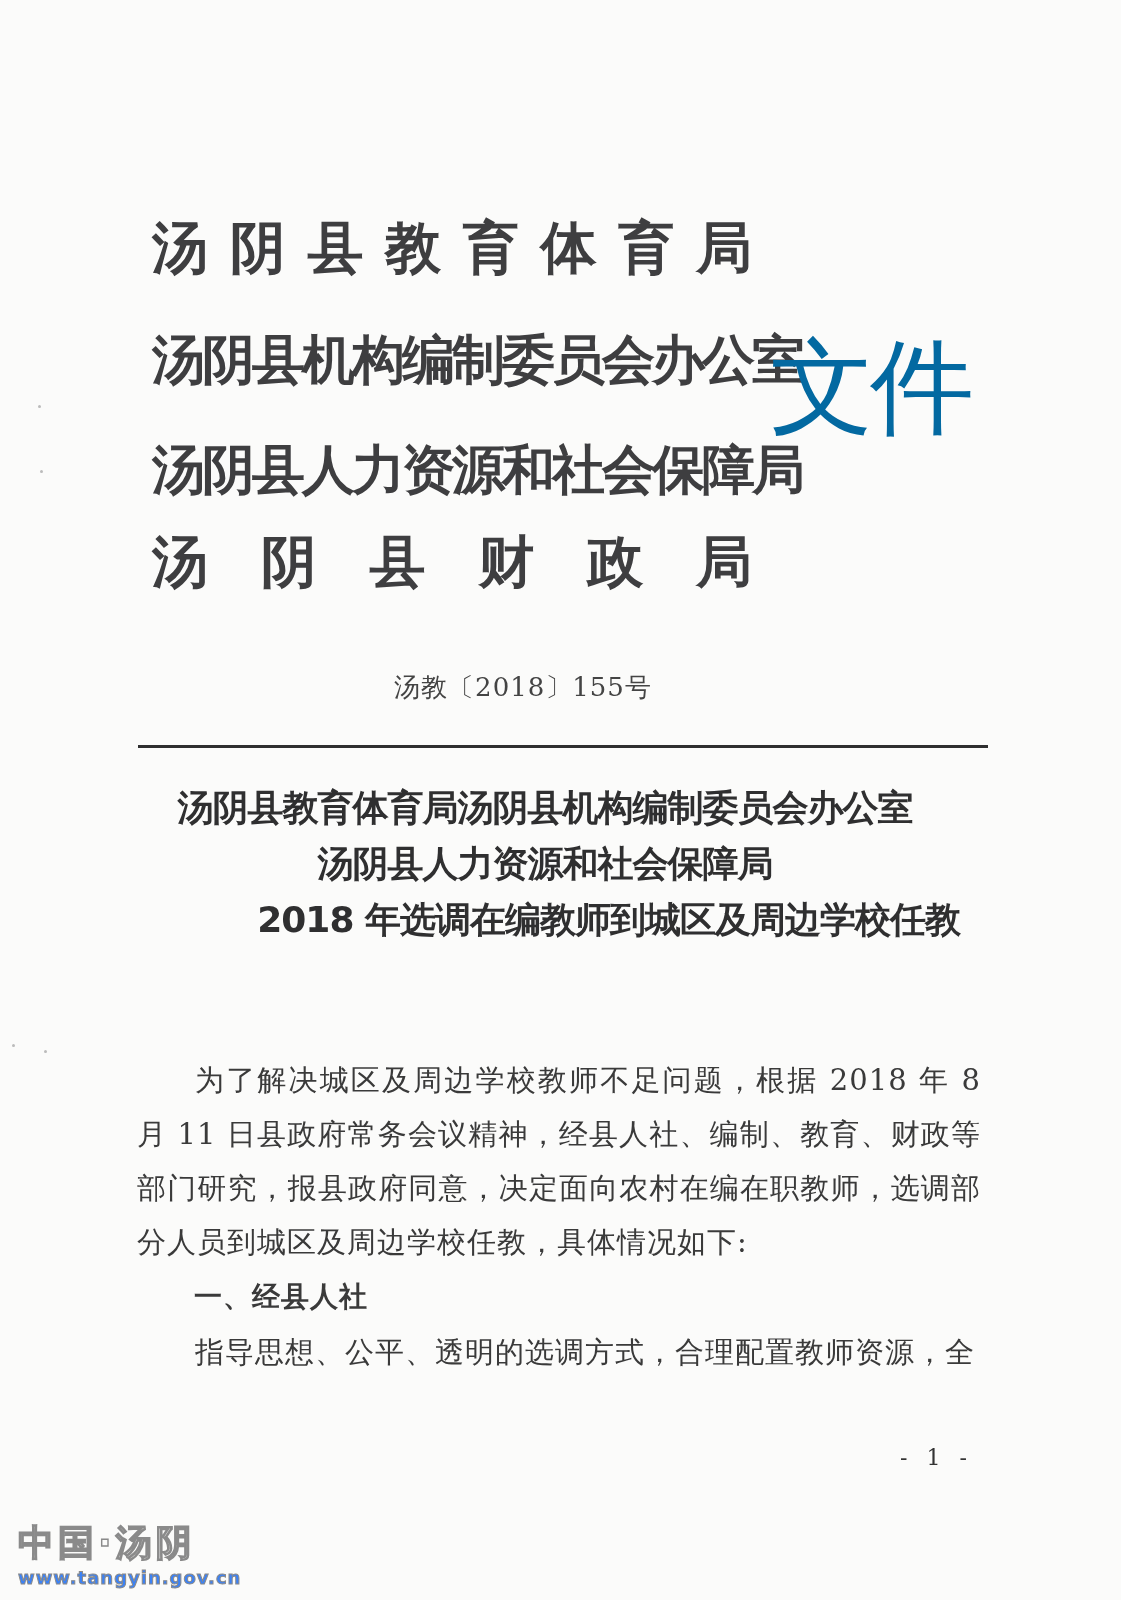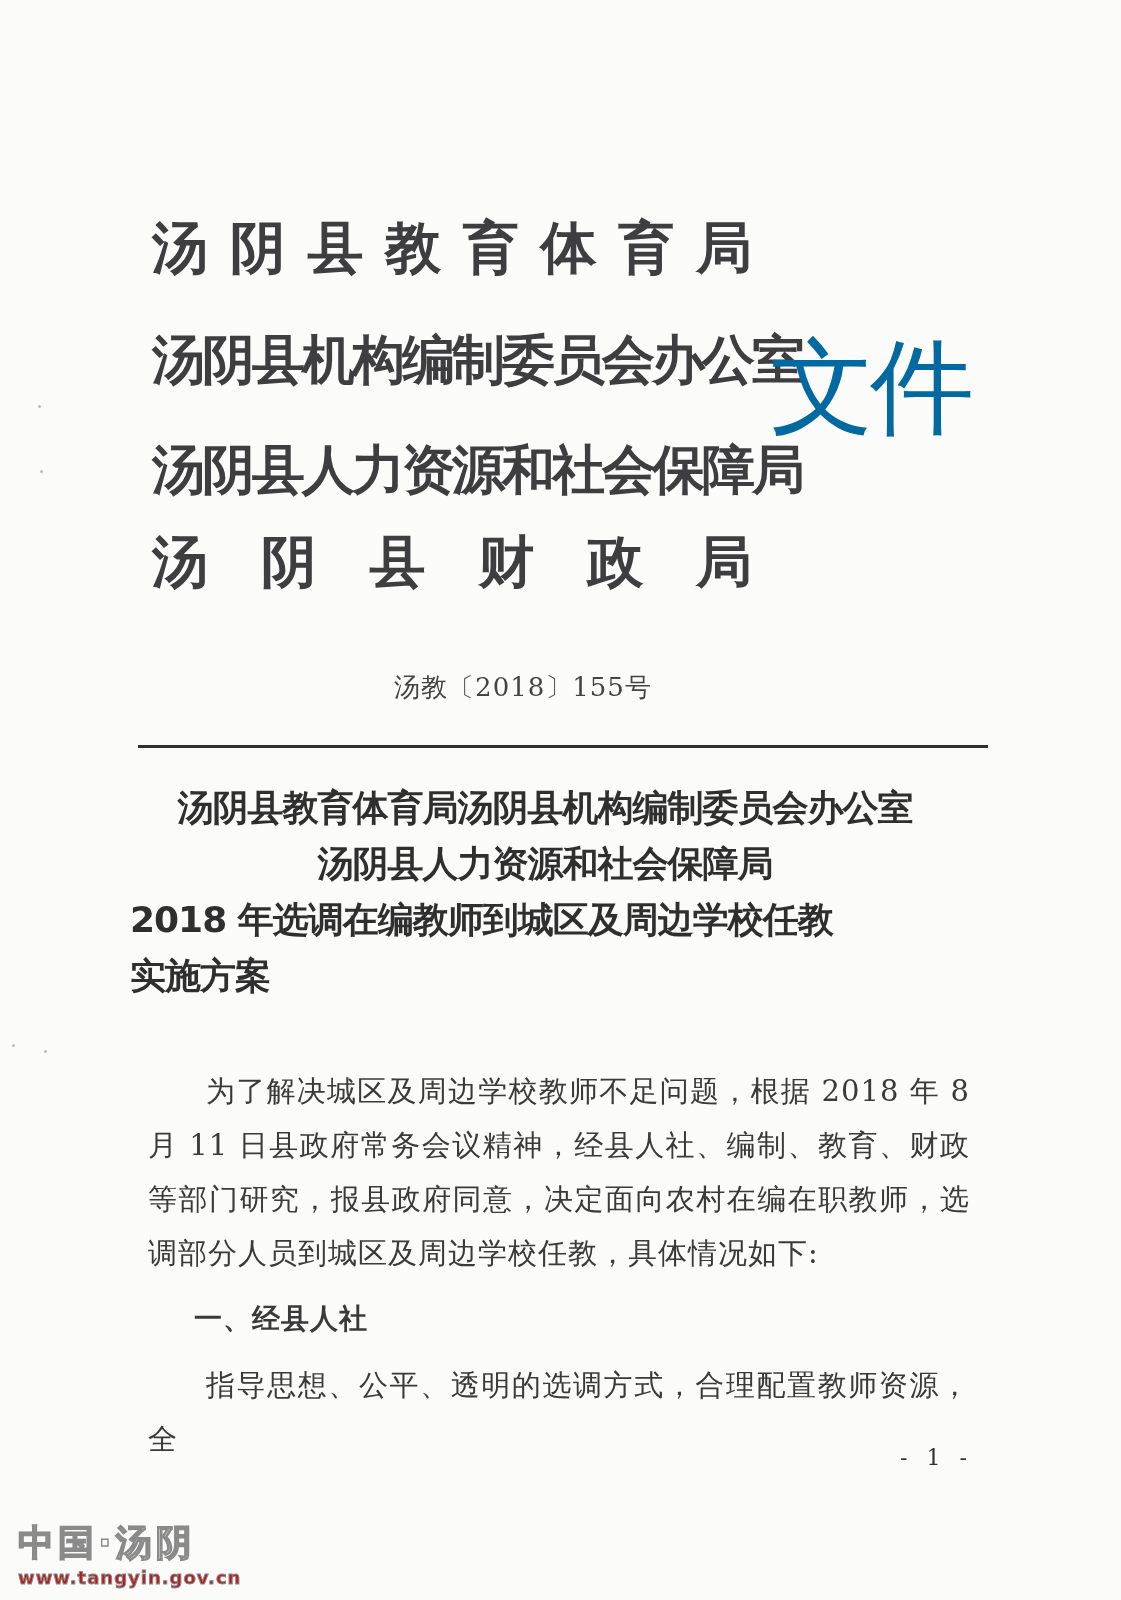--- a/index.html
+++ b/index.html
@@ -43,30 +43,30 @@
     position: absolute; left: 138px; width: 850px; top: 745px; height: 3px;
     background: #2f2f30;
   }
 
   .title-block {
     position: absolute; left: 130px; width: 830px; top: 780px;
     font-family: "DejaVu Sans", "Liberation Sans", sans-serif;
     font-weight: bold; font-size: 36px; line-height: 56px; color: #2f2f30;
   }
   .title-row { display: flex; justify-content: center; white-space: nowrap; }
-  .title-center { text-align: left; white-space: nowrap; }
+  .title-center { text-align: right; white-space: nowrap; }
   .title-block .t { letter-spacing: -1px; }
 
   .body-text {
     position: absolute; left: 136px; width: 846px; top: 1052px;
     font-family: "DejaVu Serif", "Liberation Serif", serif;
     font-size: 29px; line-height: 54px; color: #3a3a3a;
     letter-spacing: 1px;
   }
-  .para { text-indent: 58px; text-align: justify; margin: 12px; }
+  .para { text-indent: 58px; text-align: justify; margin: 1px; }
   .section-heading {
     margin: 0; padding-left: 58px;
     font-family: "DejaVu Sans", "Liberation Sans", sans-serif;
     font-weight: bold; font-size: 28px; line-height: 54px;
   }
 
   .page-number {
     position: absolute; left: 900px; top: 1445px;
     font-family: "DejaVu Serif", "Liberation Serif", serif;
     font-size: 22px; color: #333; letter-spacing: 6px;
@@ -75,21 +75,21 @@
   .watermark {
     position: absolute; left: 18px; top: 1520px; color: transparent;
     font-family: "DejaVu Sans", "Liberation Sans", sans-serif; font-weight: bold;
   }
   .wm-cn {
     font-size: 36px; line-height: 46px; letter-spacing: 4px;
     -webkit-text-stroke: 1.4px #8a8a8a; color: #fbfbfa;
   }
   .wm-url {
     font-size: 18px; line-height: 20px; letter-spacing: 1px; margin-top: 2px;
-    -webkit-text-stroke: 1px #8a8a8a; color: #b91c1c;
+    -webkit-text-stroke: 1px #8a8a8a; color: #3b82f6;
   }
 
   .speck { position: absolute; width: 3px; height: 3px; background: #bbb; border-radius: 50%; }
 </style>
 </head>
 <body>
 
 <div class="page">
 
   <div class="org-line org-1">
@@ -121,21 +121,20 @@
 
   <div class="title-block">
     <div class="title-row">
       <span class="t">汤阴县教育体育局</span>
       <span class="t">汤阴县机构编制委员会办公室</span>
     </div>
     <div class="title-row">
       <span class="t">汤阴县人力资源和社会保障局</span>
     </div>
     <div class="title-center t">2018 年选调在编教师到城区及周边学校任教</div>
-    <div class="title-center t">实施方案</div>
   </div>
 
   <div class="body-text">
     <p class="para">为了解决城区及周边学校教师不足问题，根据 2018 年 8 月 11 日县政府常务会议精神，经县人社、编制、教育、财政等部门研究，报县政府同意，决定面向农村在编在职教师，选调部分人员到城区及周边学校任教，具体情况如下:</p>
     <p class="section-heading">一、经县人社</p>
     <p class="para">指导思想、公平、透明的选调方式，合理配置教师资源，全</p>
   </div>
 
   <div class="page-number">- 1 -</div>
 

